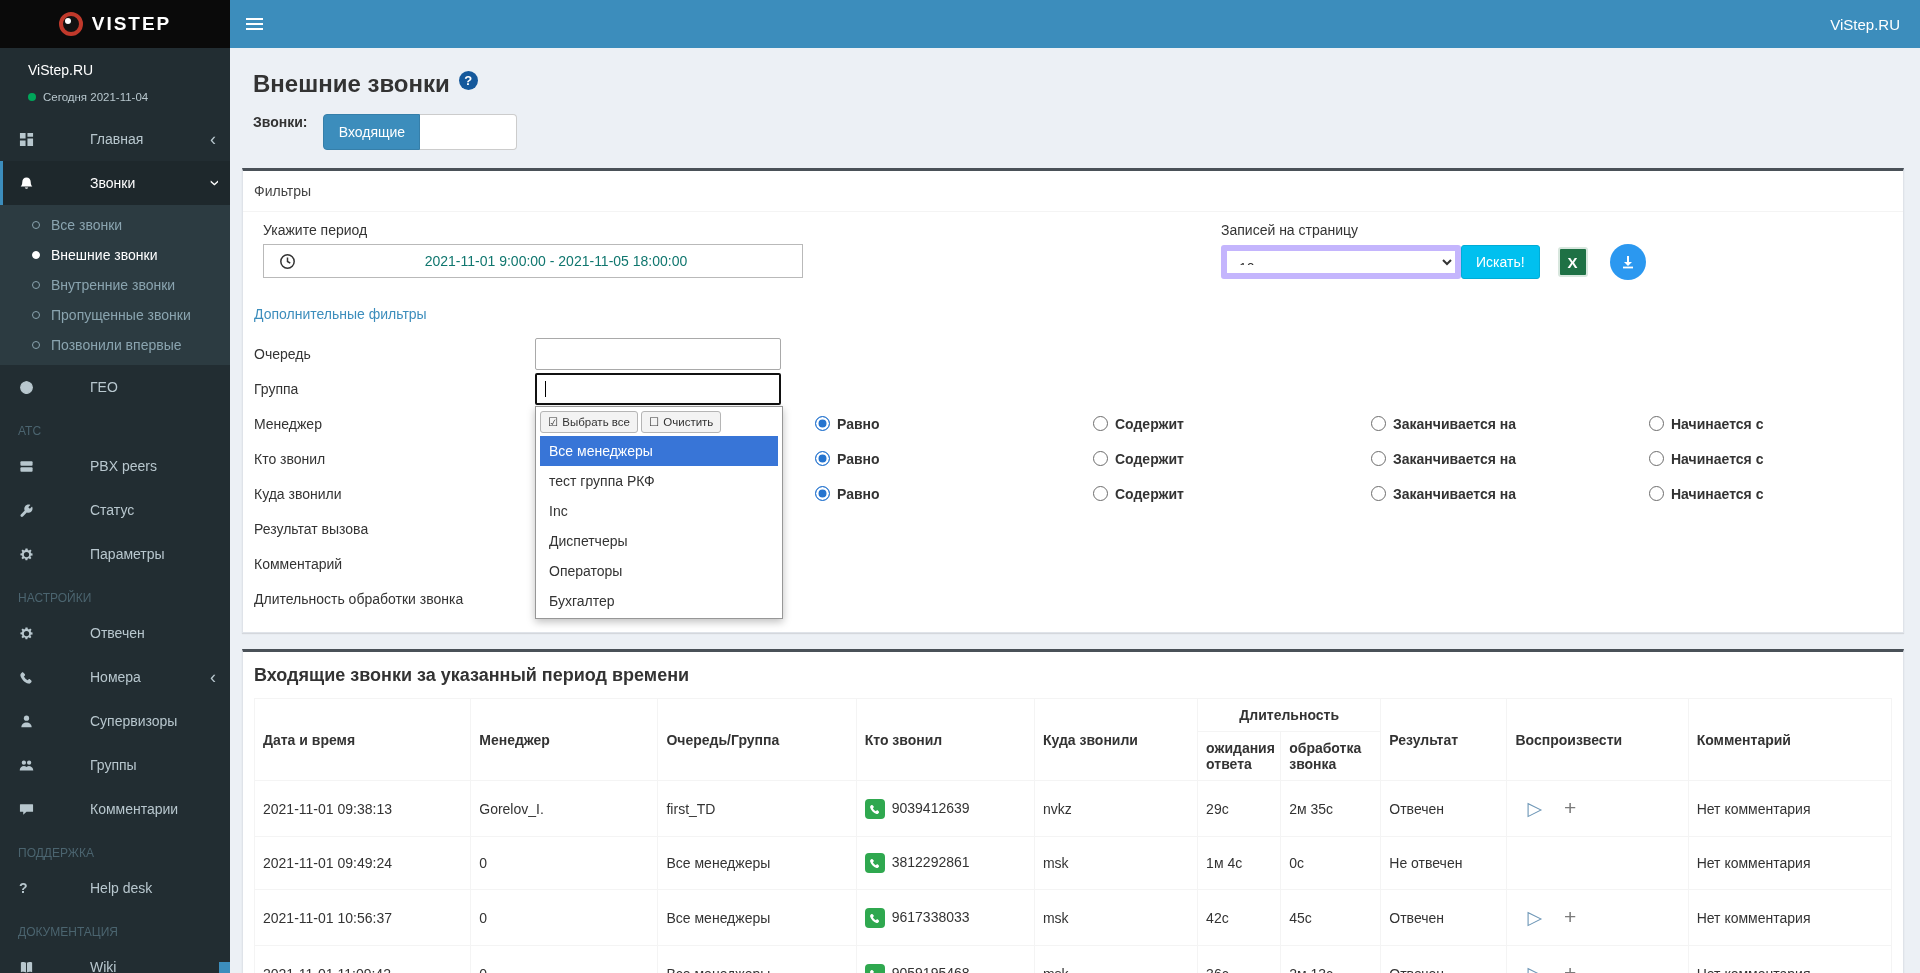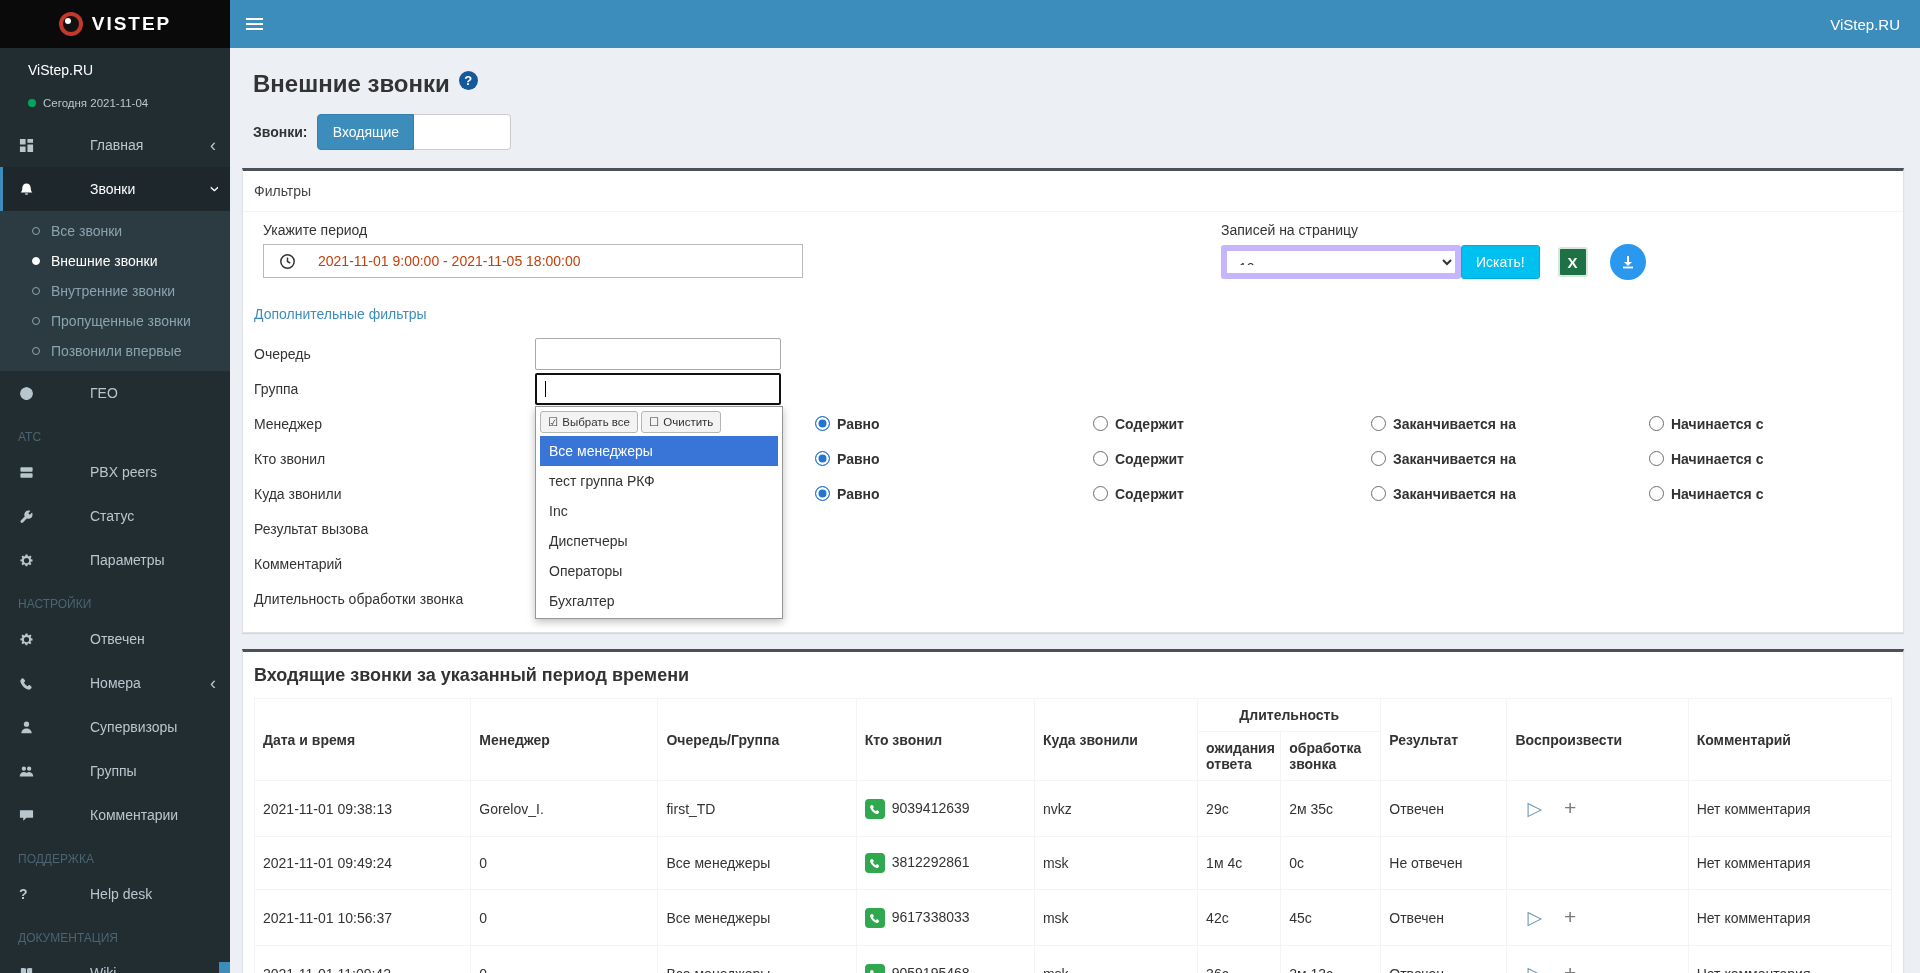--- a/index.html
+++ b/index.html
@@ -17,61 +17,61 @@
   .logo-text { color:#fff; font-weight:bold; font-size:19px; letter-spacing:2px; text-transform:uppercase; }
   .topbar-main { flex:1; display:flex; align-items:center; justify-content:space-between; }
   .hamburger { width:48px; height:48px; display:flex; flex-direction:column; align-items:center; justify-content:center; gap:3px; cursor:pointer; }
   .hamburger i { display:block; width:17px; height:2px; background:#fff; }
   .brand { color:#fff; font-size:15px; padding-right:20px; cursor:pointer; }
 
   
   .sidebar { position:absolute; top:48px; left:0; width:230px; height:925px; background:#222d32; z-index:50; }
   .user-panel { padding:14px 10px 14px 28px; }
   .user-name { color:#fff; font-size:14px; }
-  .user-status { margin-top:19px; display:flex; align-items:center; gap:7px; color:#b8c7ce; font-size:11.5px; }
+  .user-status { margin-top:13px; display:flex; align-items:center; gap:7px; color:#b8c7ce; font-size:11.5px; }
   .status-dot { width:8px; height:8px; border-radius:50%; background:#00a65a; }
   .nav-item { height:44px; display:flex; align-items:center; padding:0 14px 0 16px; color:#b8c7ce; font-size:14px; cursor:pointer; border-left:3px solid transparent;gap:44px; }
   .nav-item .ico { width:27px; display:inline-flex; align-items:center; color:inherit; font-size:14px; flex:none; }
   .nav-item .ico svg { fill:currentColor; }
   .nav-item .chev { margin-left:auto; font-size:18px; line-height:1; color:inherit; }
   .chev.down { transform:rotate(-90deg); }
   .nav-item.active-parent { background:#1e282c; color:#fff; border-left-color:#3c8dbc; }
   .nav-section { padding:15px 18px 6px; font-size:12px; color:#4b646f; }
   .submenu { background:#2c3b41; padding:5px 0; }
   .sub-item { height:30px; display:flex; align-items:center; padding-left:32px; gap:11px; color:#8aa4af; font-size:14px; cursor:pointer; }
   .sub-item .circ { width:8px; height:8px; border-radius:50%; border:1px solid #8aa4af; flex:none; }
   .sub-item.active { color:#fff; }
   .sub-item.active .circ { border-color:#fff; background:#fff; }
   .side-chip { position:absolute; right:0; bottom:0; width:11px; height:11px; background:#3c8dbc; }
 
   
   .content { position:absolute; left:230px; top:48px; width:1690px; height:925px; padding:12px 16px 0 12px; overflow:hidden; }
   .page-header { margin:10px 0 0 11px; display:flex; align-items:center; gap:9px; }
   .page-header h1 { font-size:24px; font-weight:600; color:#333; }
   .help-badge { width:19px; height:19px; border-radius:50%; background:#15599c; color:#fff; font-size:13px; font-weight:bold; display:inline-flex; align-items:center; justify-content:center; cursor:pointer; margin-top:-8px; }
-  .calls-toggle-row { margin:16px 0 0 11px; display:flex; align-items:center; gap:10px; }
+  .calls-toggle-row { margin:16px 0 0 11px; display:flex; align-items:flex-start; gap:16px; }
   .toggle-label { font-weight:bold; font-size:14px; }
   .btn-group { display:inline-flex; }
   .tbtn { height:36px; min-width:97px; padding:0 14px; display:inline-flex; align-items:center; justify-content:center; font-size:14px; border:1px solid #ccc; background:#fff; color:#444; cursor:pointer; }
   .tbtn:first-child { border-radius:4px 0 0 4px; }
   .tbtn:last-child { border-radius:0 4px 4px 0; border-left:none; }
   .tbtn.active { background:#3c8dbc; border-color:#367fa9; color:#fff; }
 
   .panel { background:#fff; border:1px solid #dfe3e9; border-top:3px solid #4a5158; box-shadow:0 1px 1px rgba(0,0,0,.1); }
   .panel-filters { margin-top:18px; position:relative; }
   .panel-header { padding:12px 11px; font-size:14px; color:#444; border-bottom:1px solid #f4f4f4; }
   .panel-body { padding:10px 11px 16px; position:relative; }
 
   .form-row-top { display:flex; }
   .left-block { width:540px; margin-left:9px; }
   .small-label { font-size:14px; color:#333; margin-bottom:6px; }
   .input-group { display:flex; border:1px solid #b9b9b9; background:#fff; height:34px; width:540px; }
   .addon { width:46px; display:flex; align-items:center; justify-content:center; color:#333; cursor:pointer; flex:none; }
   .addon svg { stroke:#333; }
-  .period-input { flex:1; border:none; outline:none; font-size:14px; color:#c2410c; padding:0 8px; font-family:inherit; background:transparent; }
+  .period-input { flex:1; border:none; outline:none; font-size:14px; color:#0f766e; padding:0 8px; font-family:inherit; background:transparent;text-align:center; }
   .right-block { margin-left:418px; }
   .controls-row { display:flex; align-items:center; }
   .pp-select { width:240px; height:34px; border:6px solid #c4b5fd; border-radius:3px; background:#fff; font-size:14px; color:#333; padding:8px 8px; font-family:inherit; }
   .search-btn { height:34px; padding:0 14px; background:#00c0ef; border:1px solid #00acd6; border-radius:3px; color:#fff; font-size:14px; cursor:pointer; font-family:inherit; }
   .excel-icon { margin-left:18px; width:30px; height:30px; border-radius:3px; background:#1e7145; color:#fff; font-weight:bold; font-size:15px; display:inline-flex; align-items:center; justify-content:center; cursor:pointer; border:2px solid #d8e7de; }
   .download-circle { margin-left:22px; width:36px; height:36px; border-radius:50%; background:#2b98f0; display:inline-flex; align-items:center; justify-content:center; cursor:pointer; }
 
   .more-filters { display:inline-block; margin-top:26px; color:#3c8dbc; font-size:14px; text-decoration:none; cursor:pointer; }
   .filter-rows { position:relative; margin-top:14px; }
   .f-row { height:35px; display:flex; align-items:center; }

